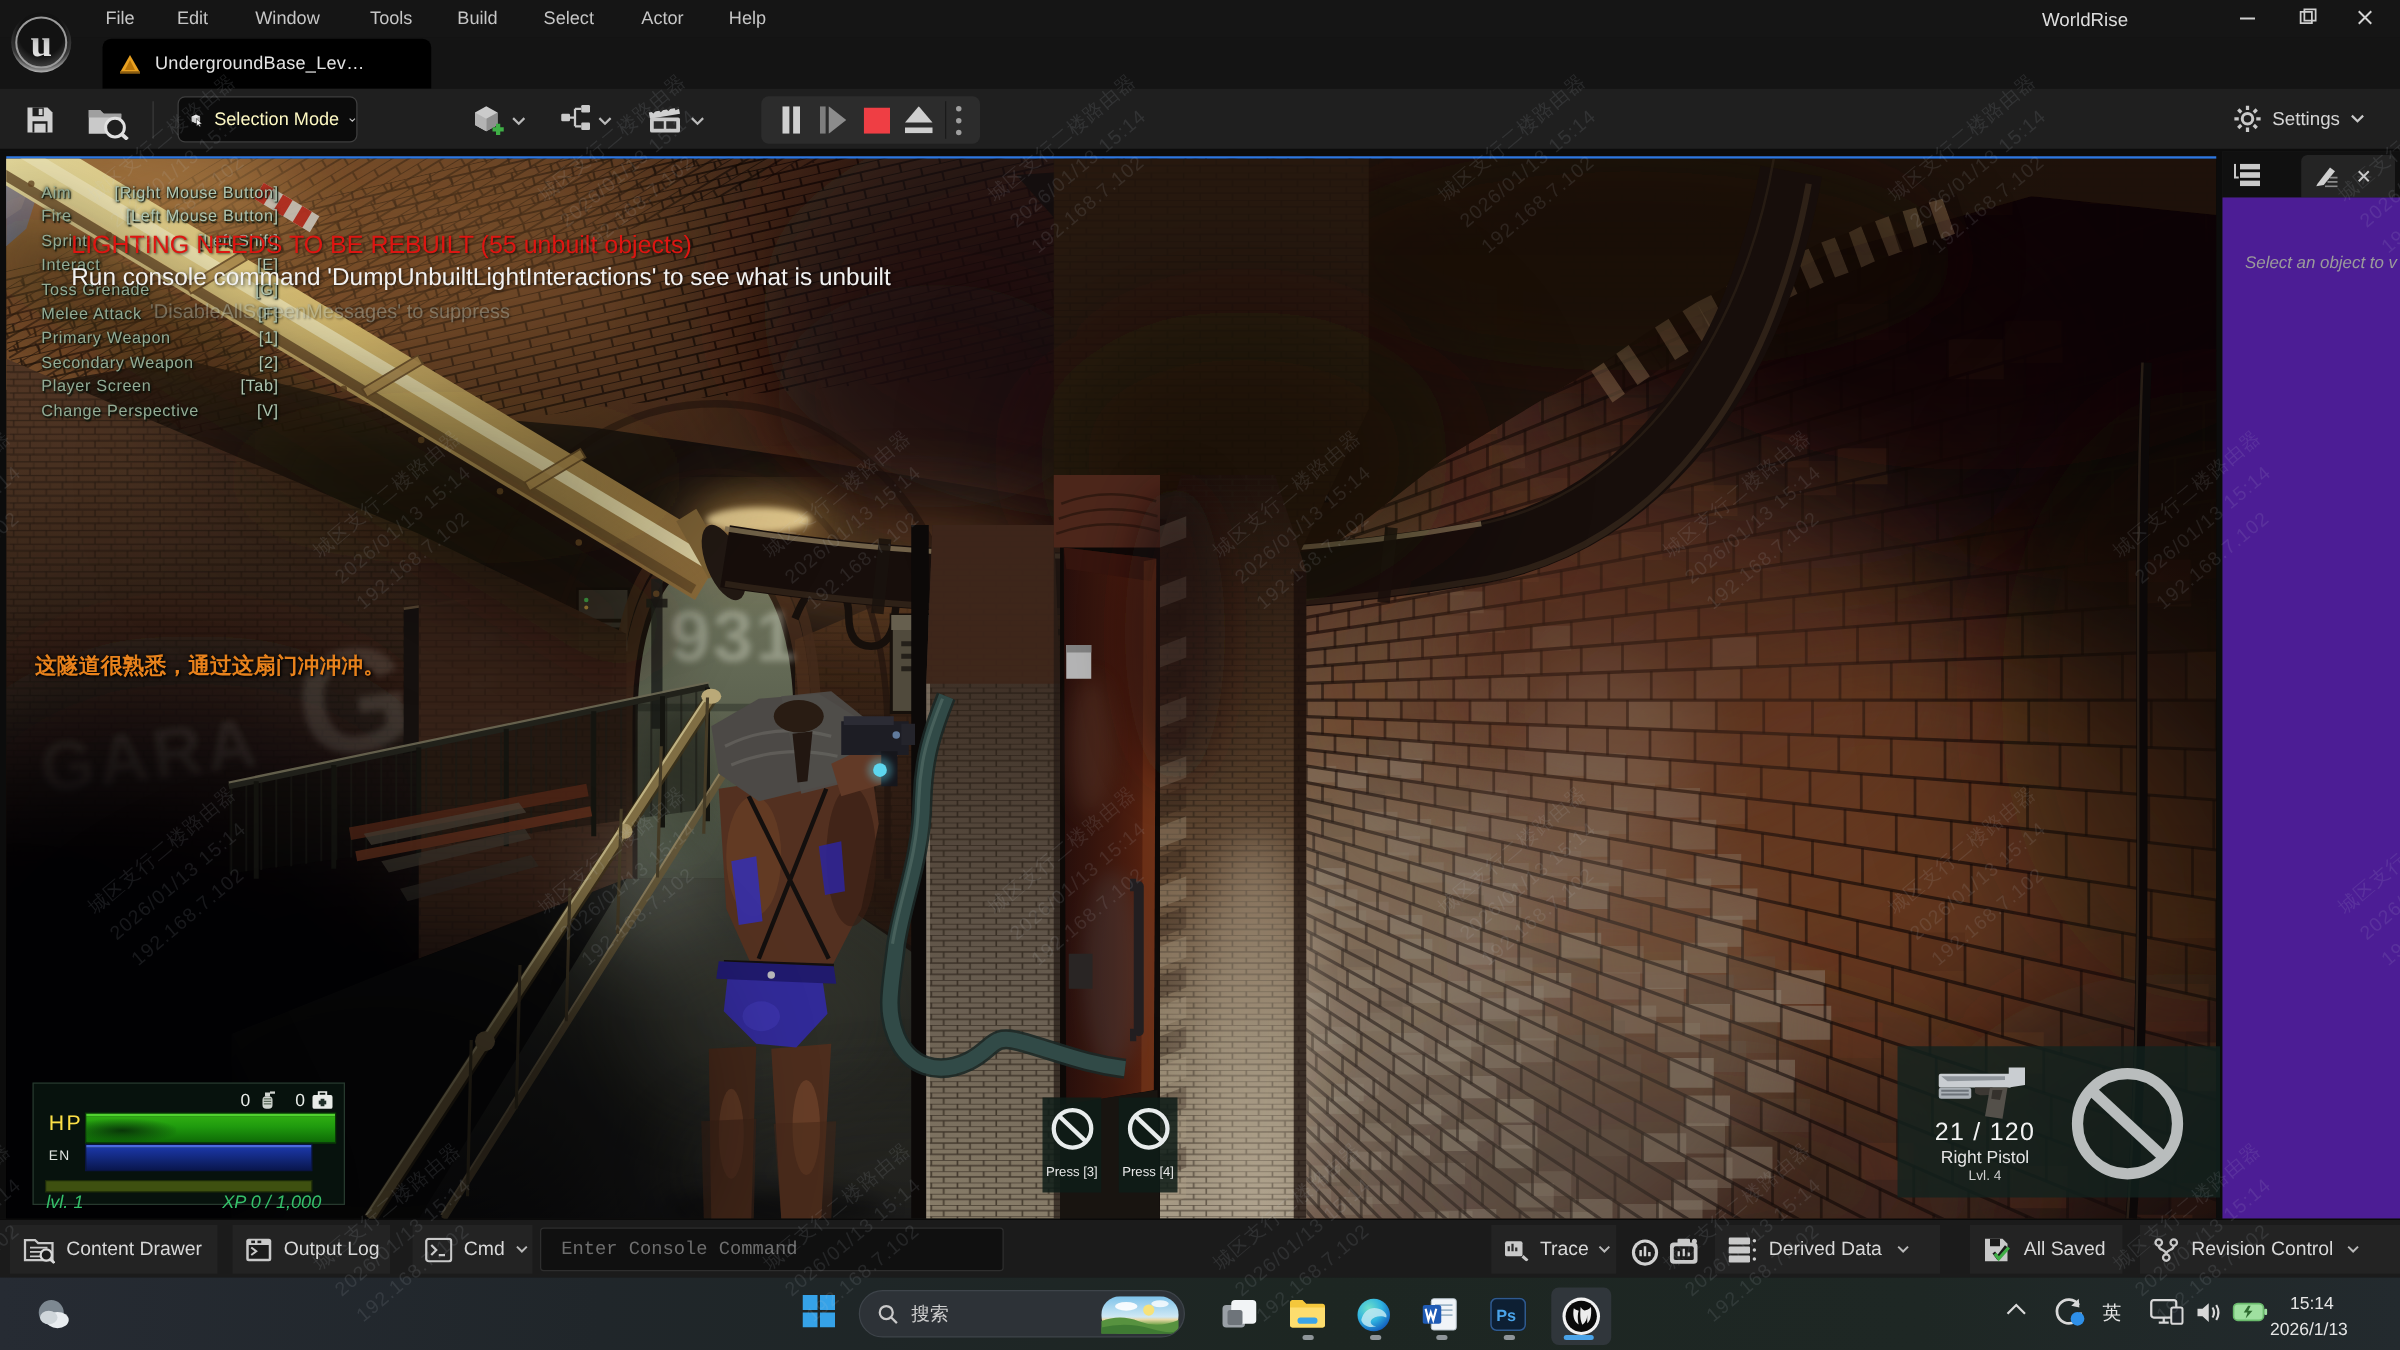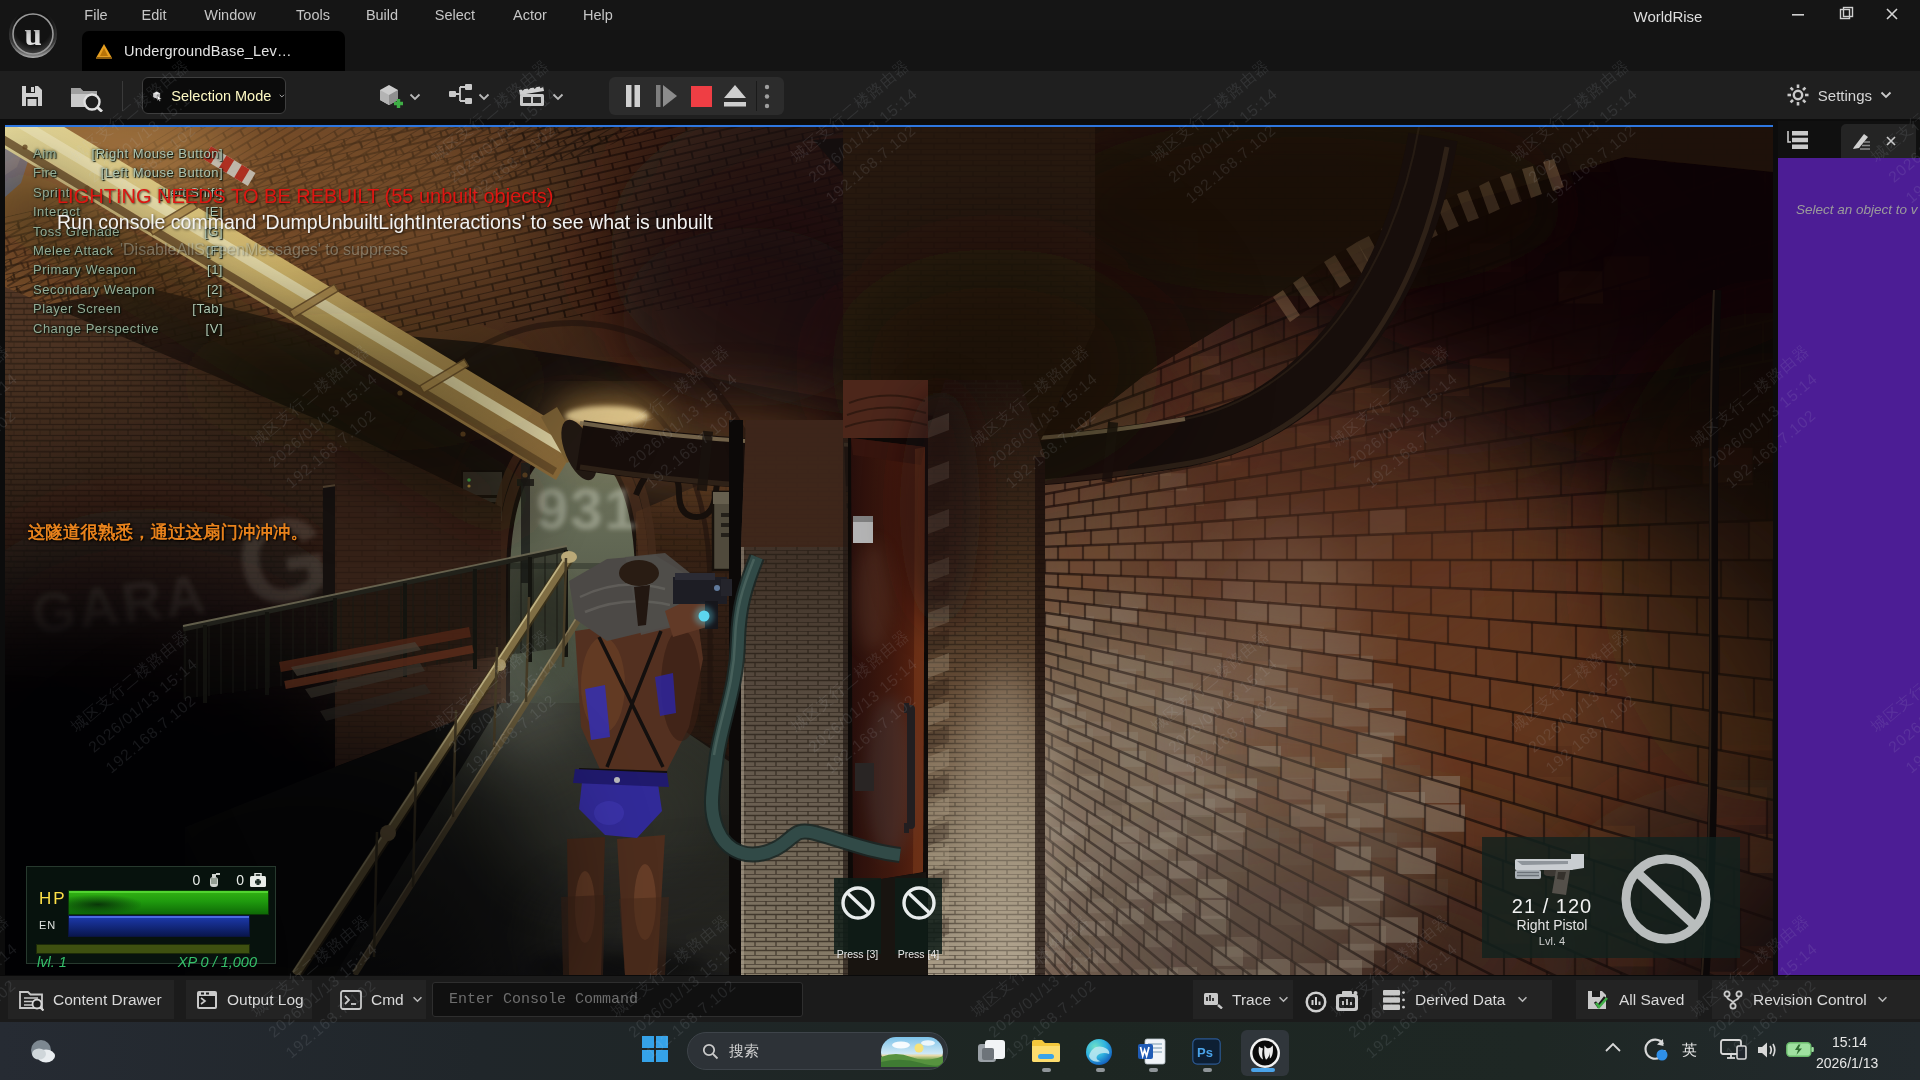--- a/index.html
+++ b/index.html
@@ -58,22 +58,22 @@
 .hpnum{font-size:14px;color:#e8ece8;margin-right:5px}
 #hplab{position:absolute;left:12px;top:22px;font-size:17px;color:#fde047;letter-spacing:2px}
 #hpbar{position:absolute;left:42px;top:24px;width:199px;height:23px;background:linear-gradient(180deg,#2fae12 0%,#1f9a0e 40%,#0e6a06 100%);border-top:2px solid #51d330;box-shadow:0 0 0 1px #0a3a06}
 #hpblotch{position:absolute;left:0;top:2px;width:72px;height:19px;background:radial-gradient(ellipse at 40% 50%,rgba(6,40,8,0.85),rgba(6,40,8,0) 75%)}
 #enlab{position:absolute;left:12px;top:52px;font-size:11px;color:#e0e4e0;letter-spacing:1px}
 #enbar{position:absolute;left:42px;top:49px;width:180px;height:20px;background:linear-gradient(180deg,#1b37a6 0%,#12277a 50%,#09164e 100%);border-top:2px solid #4a6ae0;box-shadow:0 0 0 1px #0a1440}
 #xpbar{position:absolute;left:10px;top:78px;width:212px;height:8px;background:#3e5010;box-shadow:0 0 0 1px #1c2a08}
 #lvl{position:absolute;left:10px;top:87px;font-size:14.5px;font-style:italic;color:#35c06a}
 #xptxt{position:absolute;right:18px;top:87px;font-size:14.5px;font-style:italic;color:#35c06a}
 .ptile{position:absolute;top:878px;width:47px;height:76px;background:rgba(14,28,24,0.85);text-align:center}
-.plab{font-size:10.5px;color:#e8e8e8;margin-top:22px}
-#wpanel{position:absolute;left:1482px;top:837px;width:258px;height:121px;background:rgba(17,34,30,0.8)}
+.plab{font-size:10.5px;color:#e8e8e8;margin-top:5px}
+#wpanel{position:absolute;left:1518px;top:837px;width:258px;height:121px;background:rgba(17,34,30,0.8)}
 #pistol{position:absolute;left:26px;top:13px}
 #ammo{position:absolute;left:70px;top:58px;transform:translateX(-50%);font-size:20px;color:#f2f2f2;letter-spacing:1px}
 #wname{position:absolute;left:70px;top:80px;transform:translateX(-50%);font-size:14px;color:#e4e4e4}
 #wlvl{position:absolute;left:70px;top:98px;transform:translateX(-50%);font-size:11px;color:#d0d0d0}
 #wproh{position:absolute;right:26px;top:14px}
 #wm{position:absolute;left:0;top:0;width:1920px;height:1080px;pointer-events:none;z-index:50;overflow:hidden}
 .wmt{position:absolute;width:260px;font-size:15.5px;line-height:27px;color:rgba(205,210,220,0.115);transform:rotate(-40deg);white-space:nowrap;letter-spacing:1px}
 </style></head><body>
 <div id="titlebar">
     <span class="menu" style="left:96px">File</span>

